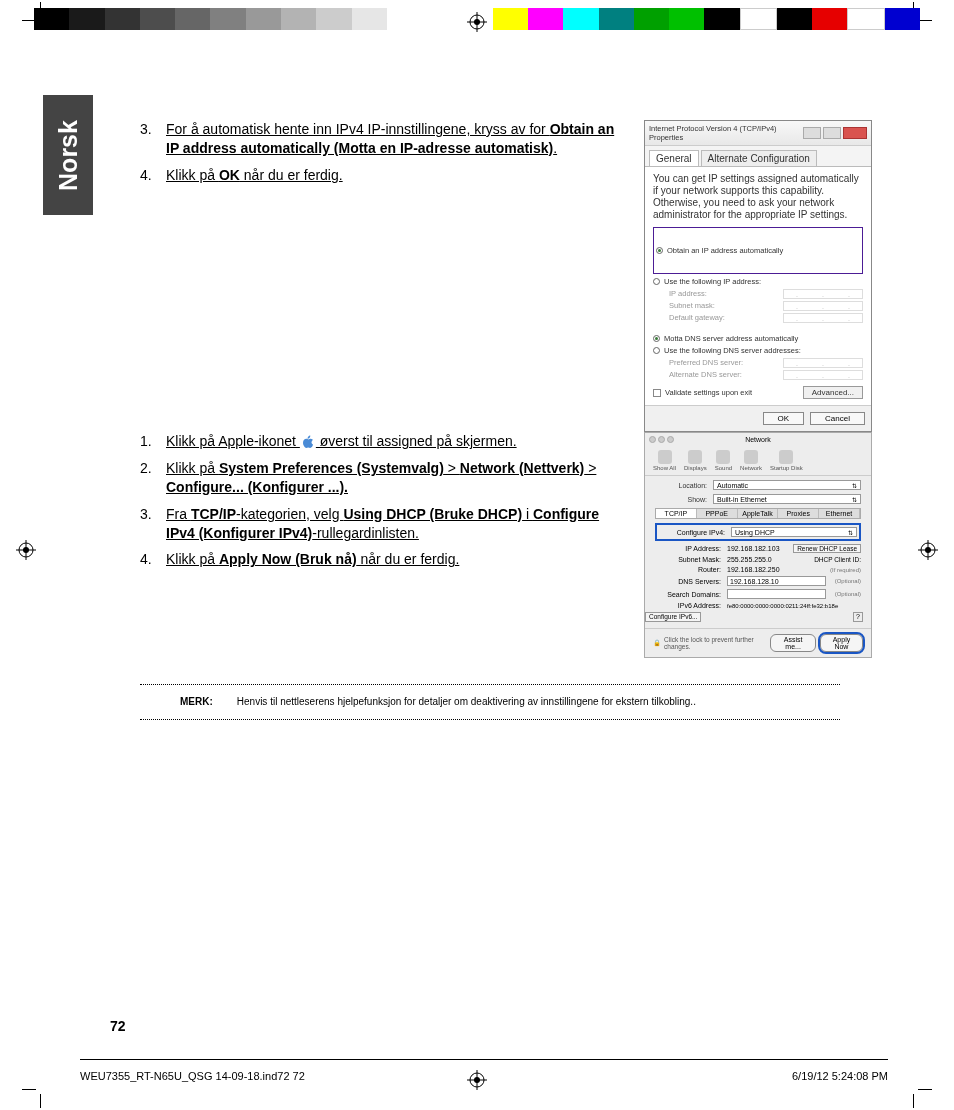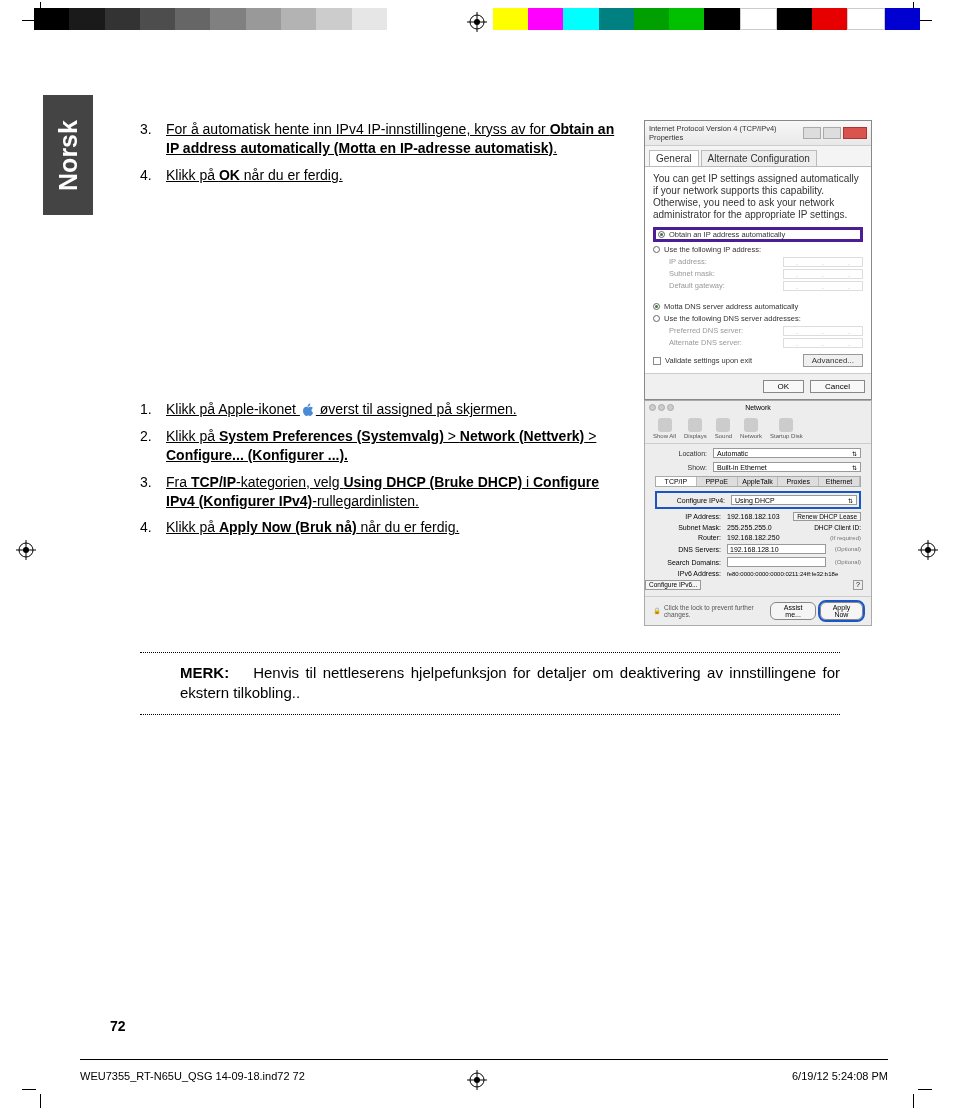--- a/index.html
+++ b/index.html
@@ -86,21 +86,21 @@
   ol.steps li .num { width: 26px; flex-shrink: 0; }
   ol.steps li .txt { flex: 1; text-decoration: underline; }
 
   .mac-heading { font-weight: bold; margin: 22px 0 10px 0; font-size: 14px; }
 
   .note-block {
     margin-top: 26px;
     border-top: 1px dotted #000;
     border-bottom: 1px dotted #000;
     padding: 10px 0;
-    font-size: 15px;
+    font-size: 10px;
     line-height: 1.35;
     text-align: justify;
   }
   .note-block .note-label { font-weight: bold; margin-right: 24px; }
   .note-content-wrap { padding-left: 40px; }
 
   .apple-icon { display: inline-block; vertical-align: middle; width: 16px; height: 16px; }
 
   
   .win-dialog {
@@ -121,21 +121,21 @@
   .win-btn-min, .win-btn-max { width: 18px; height: 12px; background: #ddd; border: 1px solid #aaa; }
   .win-btn-close { width: 24px; height: 12px; background: #d9534f; border: 1px solid #a33; }
   .win-tabs { display: flex; gap: 2px; padding: 4px 4px 0 4px; background: #f4f4f4; }
   .win-tab { padding: 2px 6px; background: #fff; border: 1px solid #bbb; border-bottom: none; font-size: 10px; }
   .win-tab.inactive { background: #eee; }
   .win-content { padding: 6px 8px; border-top: 1px solid #bbb; }
   .win-desc { font-size: 10px; margin-bottom: 6px; line-height: 1.2; }
   .radio-row { display: flex; align-items: center; gap: 4px; margin: 3px 0; }
   .radio-dot { width: 7px; height: 7px; border: 1px solid #666; border-radius: 50%; position: relative; }
   .radio-dot.checked::after { content:''; position:absolute; left:1px; top:1px; width:3px; height:3px; border-radius:50%; background:#3a7a3a; }
-  .radio-row.selected { border: 3px solid #4c1d95; padding: 0 2px; }
+  .radio-row.selected { border: 1px solid #4c1d95; padding: 18px 2px; }
   .field-row { display: flex; justify-content: space-between; margin: 2px 0 2px 16px; color: #999; }
   .field-input { width: 80px; height: 10px; border: 1px solid #ddd; display: flex; justify-content: space-around; align-items: center; font-size: 7px; color: #bbb; }
   .chk-row { display:flex; align-items:center; gap:4px; margin-top:6px; justify-content: space-between;}
   .chk-box { width:8px; height:8px; border:1px solid #888; }
   .win-adv { border: 1px solid #999; padding: 1px 8px; background: #f0f0f0; font-size: 8px; }
   .win-footer { background: #f0f0f0; padding: 6px; display: flex; justify-content: flex-end; gap: 6px; border-top: 1px solid #ccc; }
   .win-footer button { font-size: 8px; padding: 1px 14px; border: 1px solid #888; background: #f8f8f8; }
 
   
   .mac-dialog {

